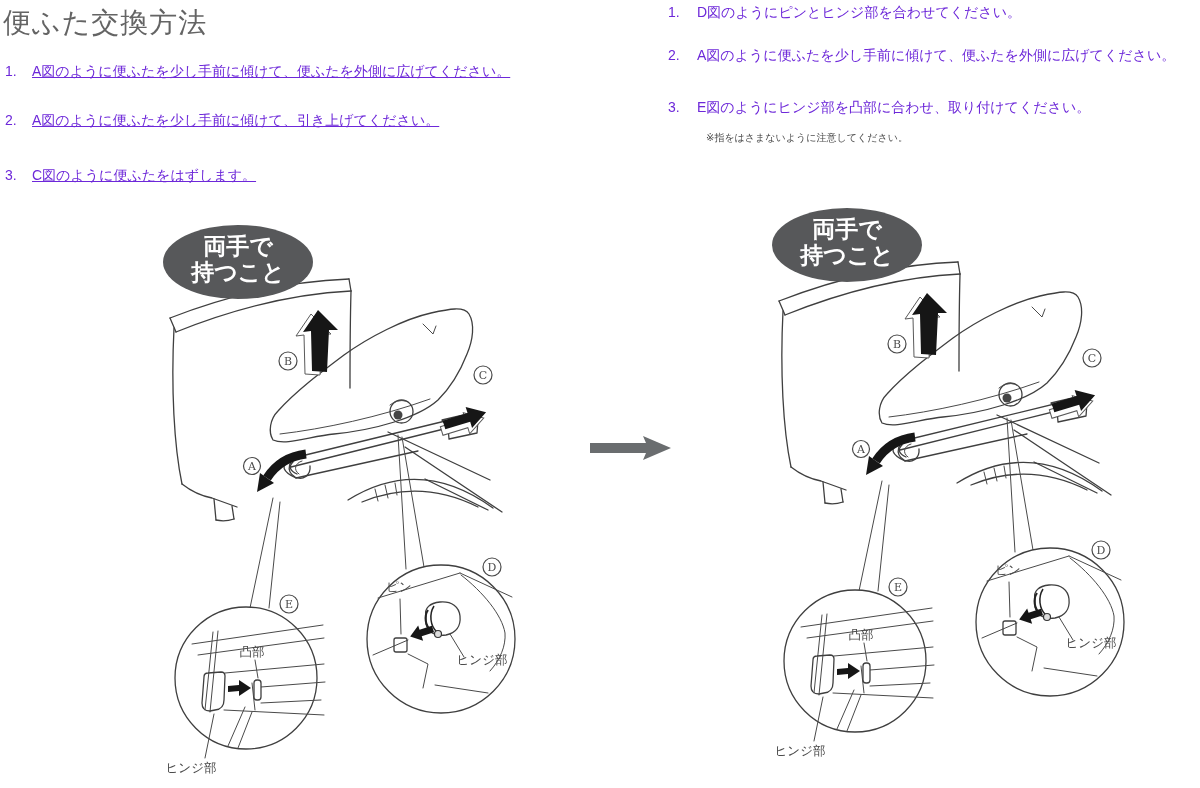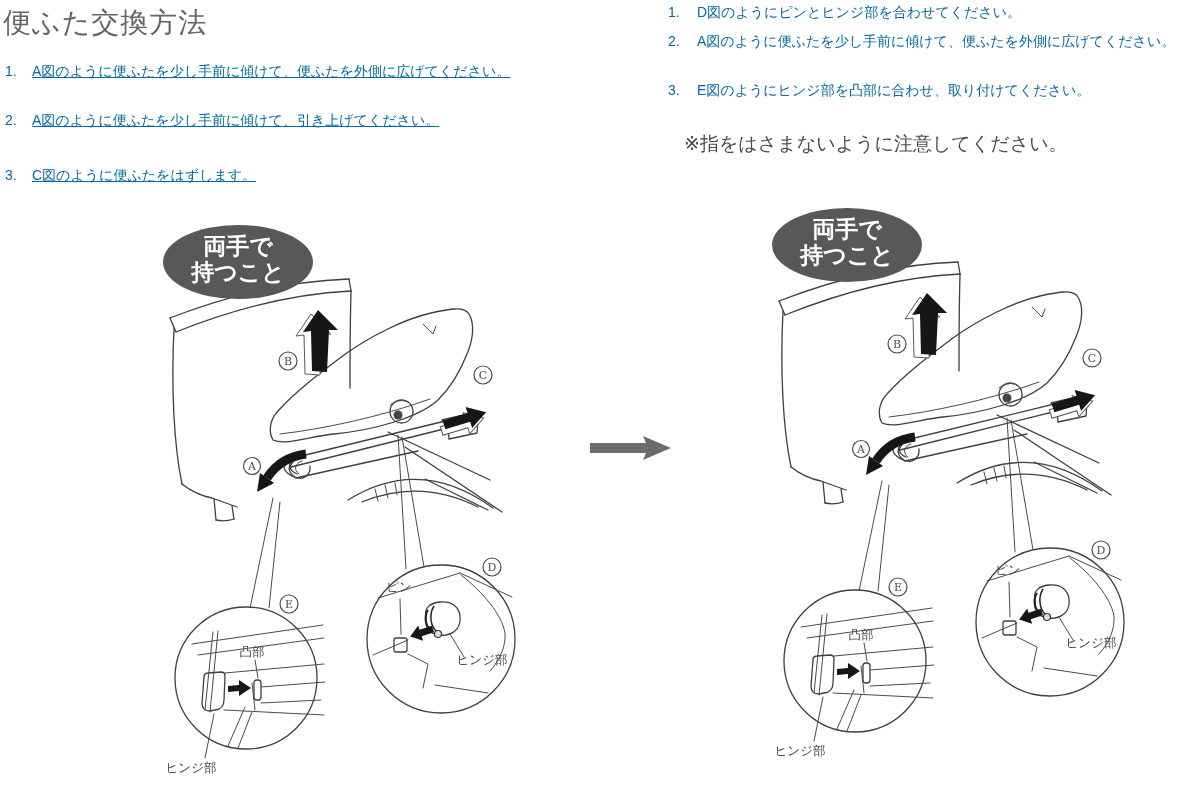--- a/index.html
+++ b/index.html
@@ -5,26 +5,26 @@
   html,body{margin:0;padding:0;}
   body{
     width:1200px;height:788px;background:#ffffff;overflow:hidden;position:relative;
     font-family:"Liberation Sans","DejaVu Sans",sans-serif;color:#4a4a4a;
   }
   .sheet{position:absolute;inset:0;border-radius:7px;}
   h1.title{
     position:absolute;left:3px;top:4px;margin:0;
     font-size:28px;font-weight:500;color:#646464;letter-spacing:1px;white-space:nowrap;
   }
-  .step{position:absolute;white-space:nowrap;font-size:14px;line-height:18px;color:#0369a1;}
+  .step{position:absolute;white-space:nowrap;font-size:14px;line-height:18px;color:#6d28d9;}
   .steps-left .step{left:5px;text-decoration:underline;}
   .steps-right .step{left:668px;}
   .step .num{display:inline-block;width:27px;}
   .steps-right .step .num{width:29px;}
-  .note{position:absolute;left:684px;top:131px;font-size:19px;color:#4a4a4a;white-space:nowrap;}
+  .note{position:absolute;left:706px;top:131px;font-size:10px;color:#4a4a4a;white-space:nowrap;}
   .diagram{position:absolute;width:505px;height:600px;}
   #diagram-a{left:128px;top:188px;}
   #diagram-b{left:737px;top:171px;}
   .transition{position:absolute;left:588px;top:433px;width:88px;height:30px;}
   
   svg .ln{fill:none;stroke:#3f3f3f;stroke-width:1.3;stroke-linecap:round;stroke-linejoin:round;}
   svg .lnthin{fill:none;stroke:#4a4a4a;stroke-width:1;stroke-linecap:round;}
   svg .fillwhite{fill:#ffffff;stroke:#3f3f3f;stroke-width:1.3;}
   svg .black{fill:#161616;stroke:none;}
   svg .shadowarrow{fill:#ffffff;stroke:#5a5a5a;stroke-width:1;}
@@ -49,24 +49,24 @@
     </div>
     <div class="step" style="top:166px">
       <span class="num">3.</span><span class="txt">C図のように便ふたをはずします。</span>
     </div>
   </section>
 
   <section class="steps-right">
     <div class="step" style="top:3px">
       <span class="num">1.</span><span class="txt">D図のようにピンとヒンジ部を合わせてください。</span>
     </div>
-    <div class="step" style="top:32px">
+    <div class="step" style="top:46px">
       <span class="num">2.</span><span class="txt">A図のように便ふたを少し手前に傾けて、便ふたを外側に広げてください。</span>
     </div>
-    <div class="step" style="top:81px">
+    <div class="step" style="top:98px">
       <span class="num">3.</span><span class="txt">E図のようにヒンジ部を凸部に合わせ、取り付けてください。</span>
     </div>
     <div class="note">※指をはさまないように注意してください。</div>
   </section>
 
   <div class="diagram" id="diagram-a">
     <svg width="505" height="600" viewBox="0 0 505 600">
 
       <g>
         <path class="ln" d="M42,130 Q135,94 221,91"></path>

